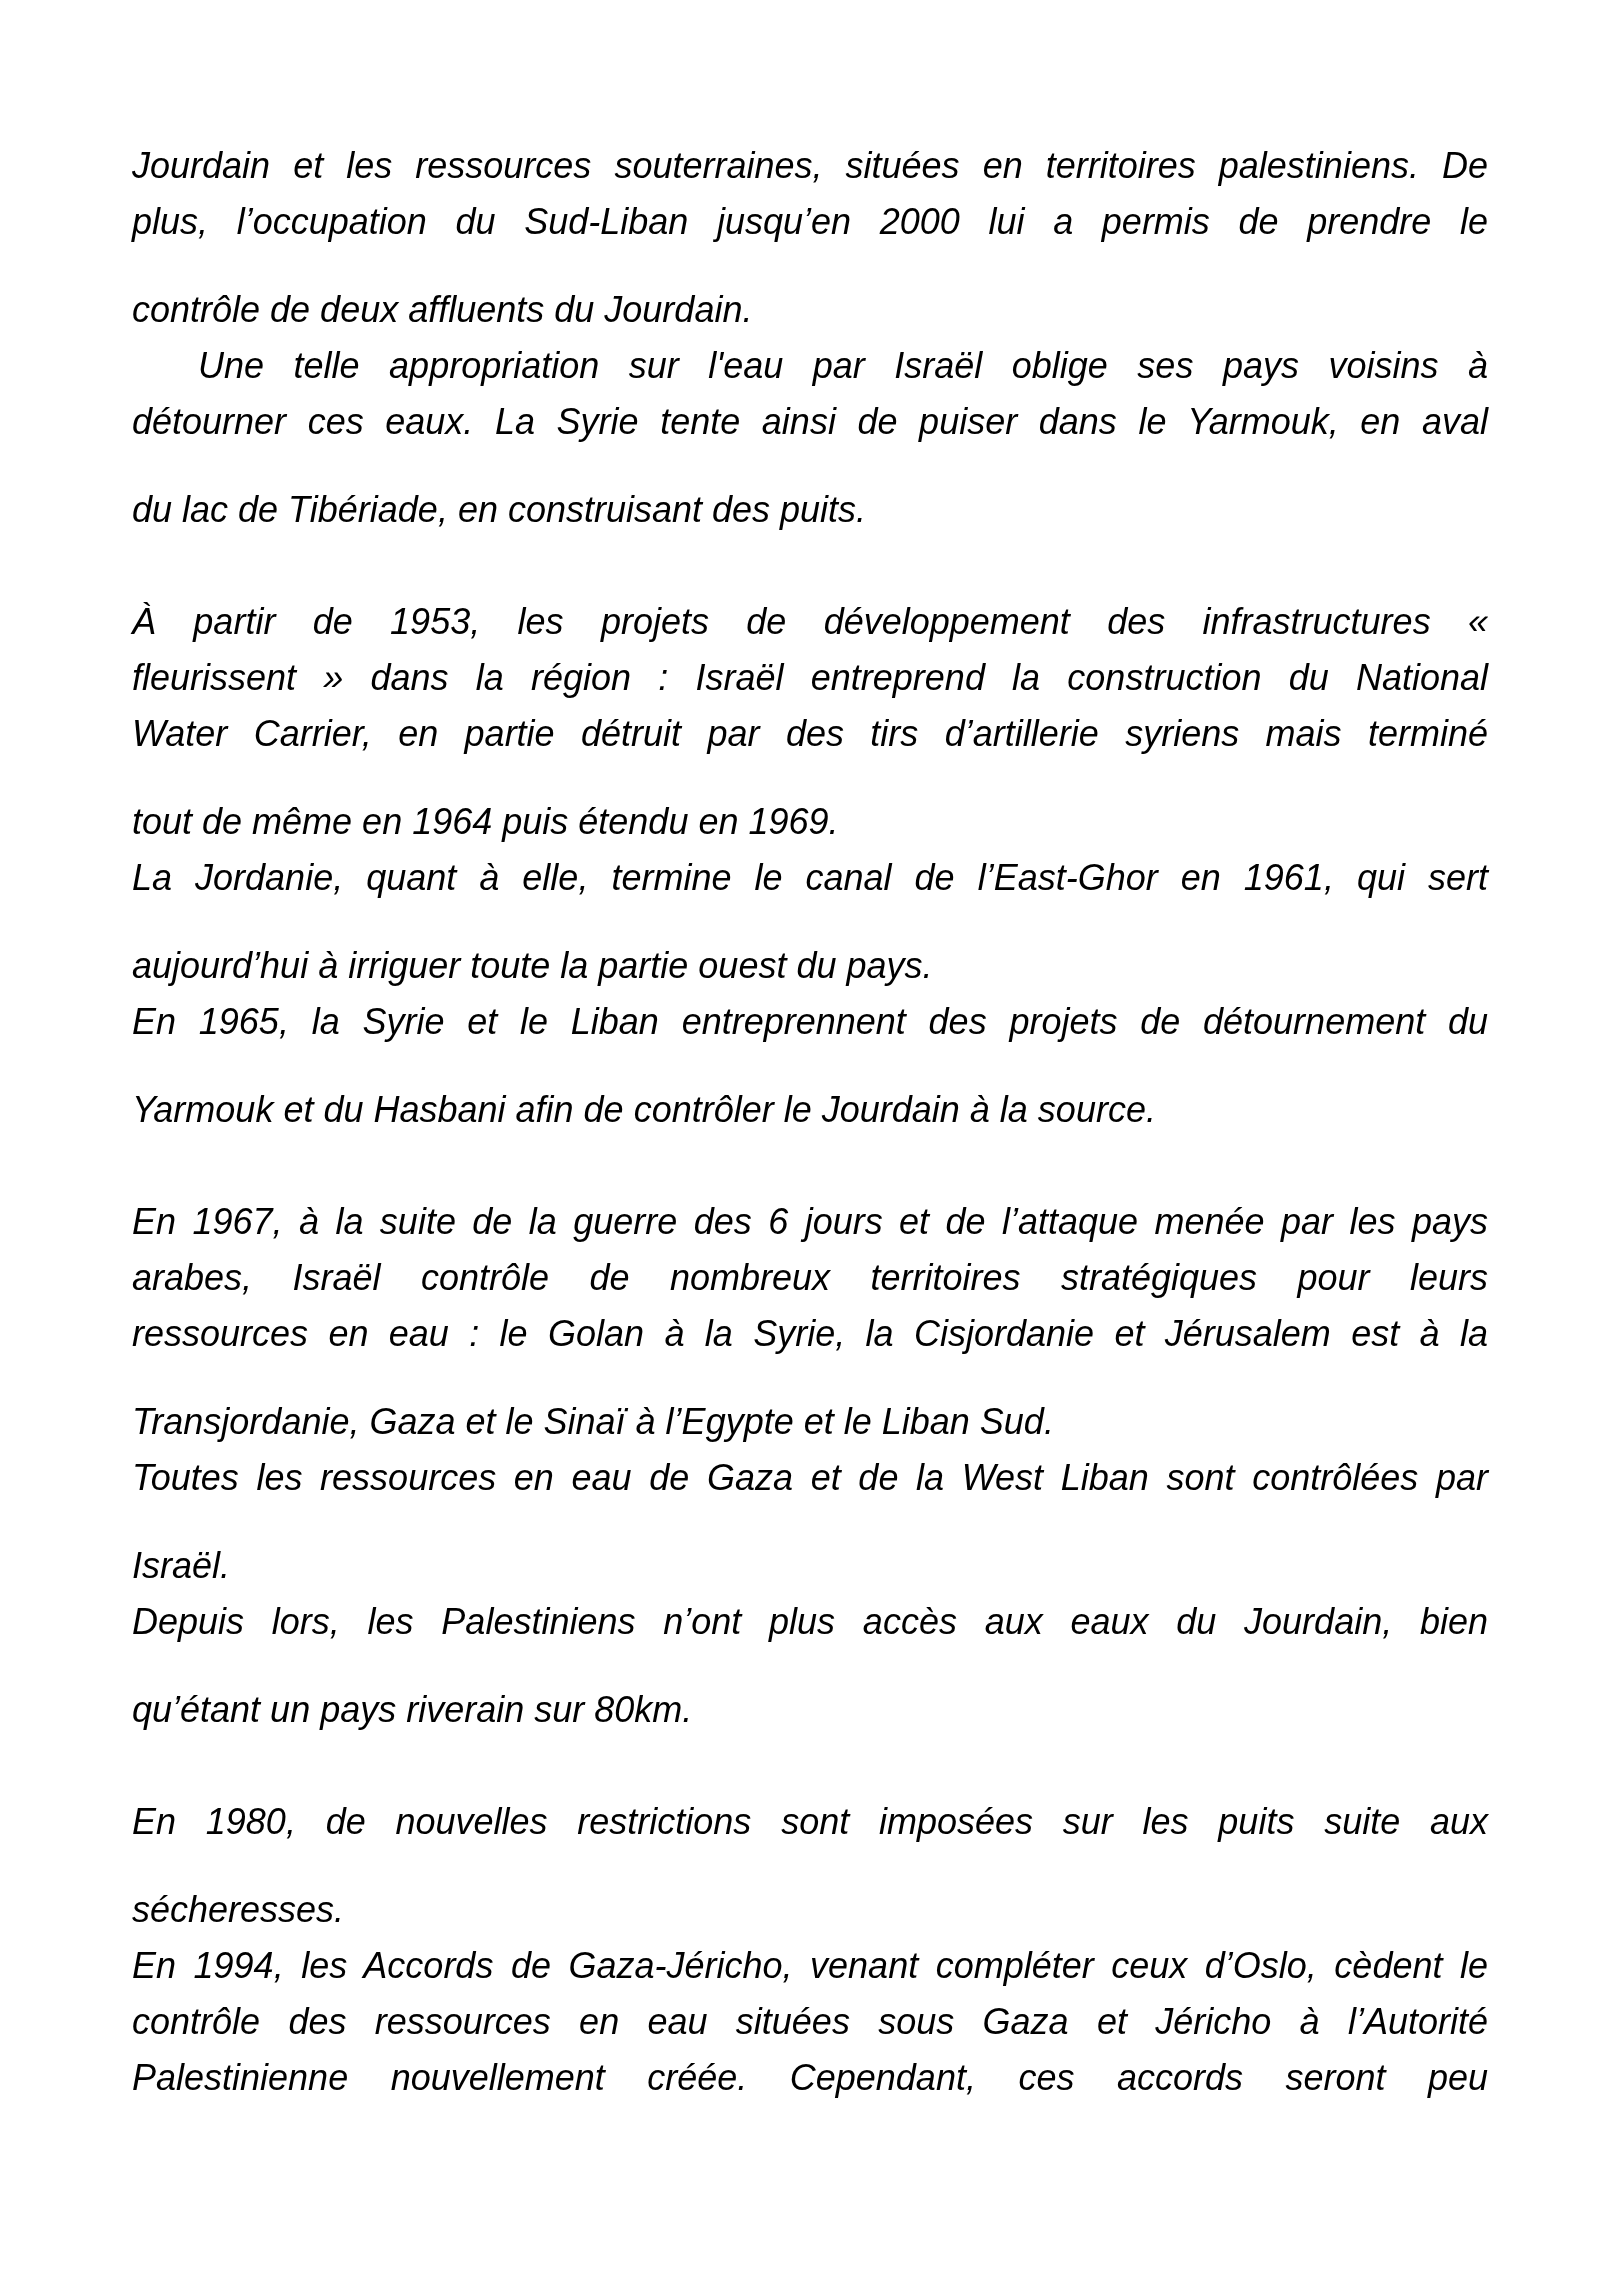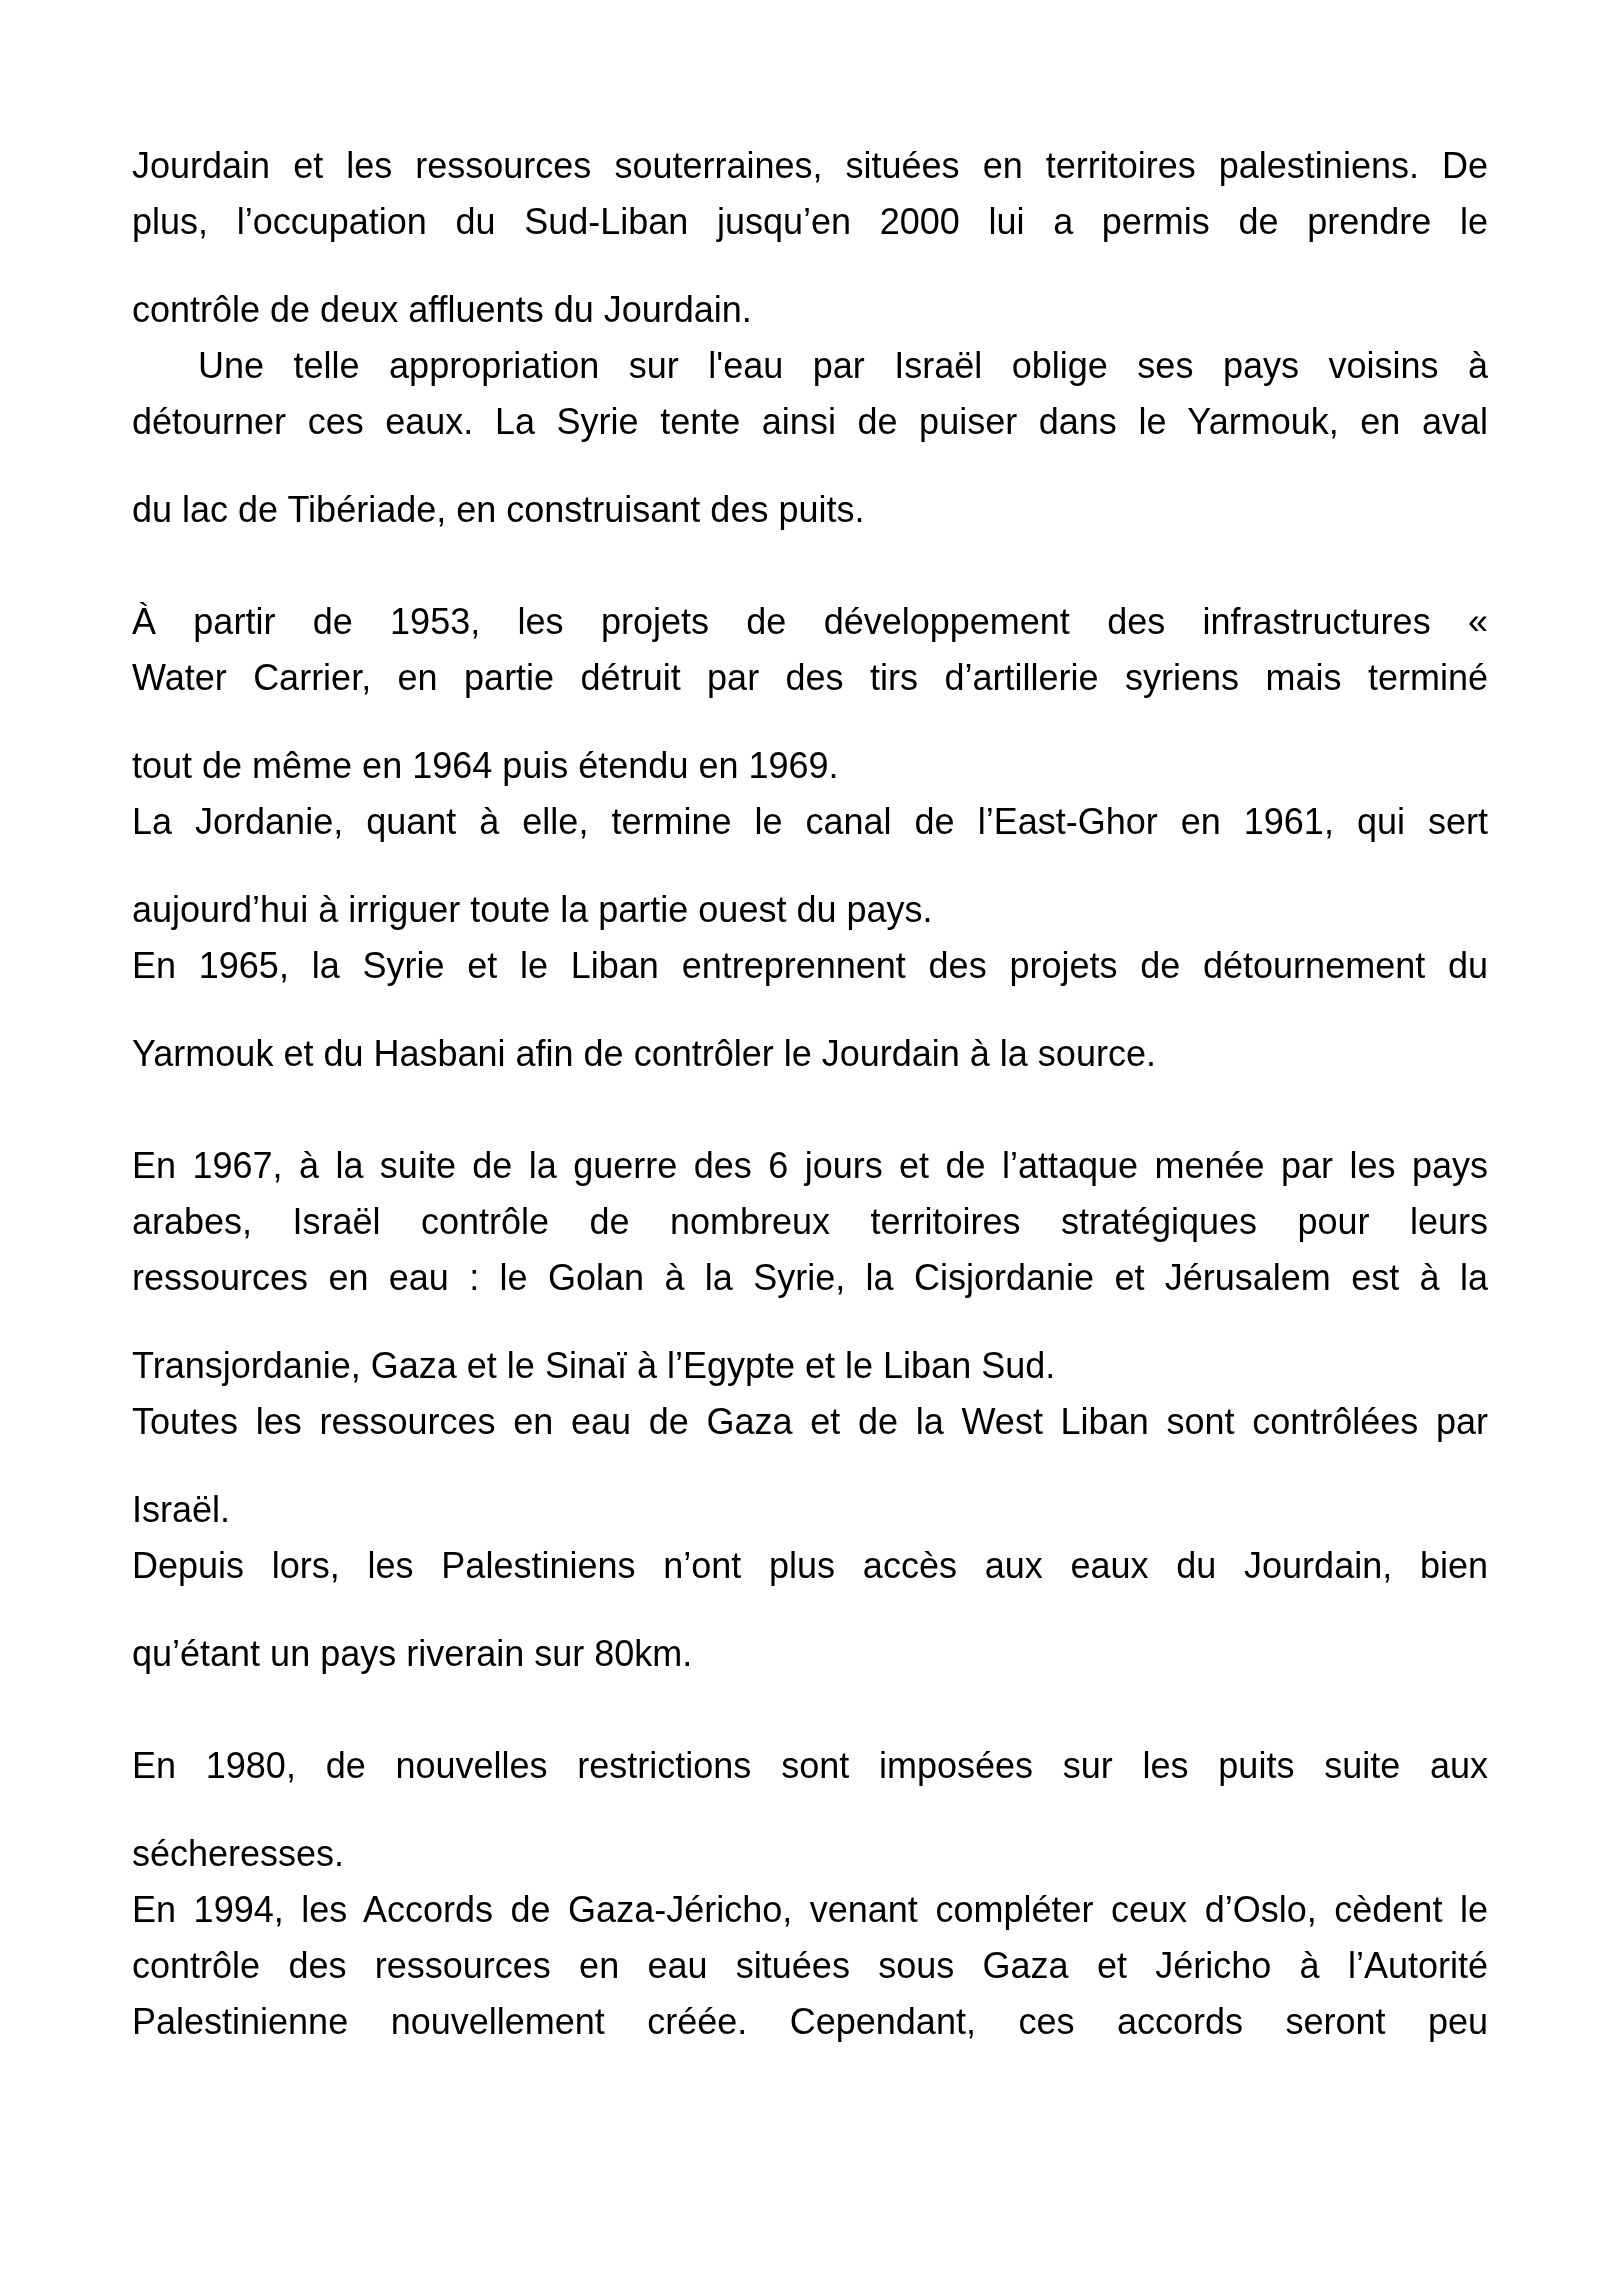--- a/index.html
+++ b/index.html
@@ -16,21 +16,21 @@
     overflow: hidden;
   }
   .content {
     position: absolute;
     left: 132px; top: 138px;
     width: 1356px;
     font-size: 36px;
     line-height: 56px;
     color: #000000;
   }
-  .para { margin: 0; padding: 0; }
+  .para { margin: 0; padding: 0; font-style: italic; }
   .line {
     text-align: justify;
     text-align-last: justify;
   }
   .line.last { text-align-last: left; margin-top: 32px; }
   .line.indent { text-indent: 66px; }
   .spacer { height: 56px; }
 </style>
 </head>
 <body>
@@ -43,20 +43,21 @@
         <div class="line last">contrôle de deux affluents du Jourdain.</div>
       </div>
     <div class="para">
         <div class="line indent">Une telle appropriation sur l'eau par Israël oblige ses pays voisins à</div>
         <div class="line">détourner ces eaux. La Syrie tente ainsi de puiser dans le Yarmouk, en aval</div>
         <div class="line last">du lac de Tibériade, en construisant des puits.</div>
       </div>
     <div class="spacer"></div>
     <div class="para">
         <div class="line">À partir de 1953, les projets de développement des infrastructures «</div>
+        <div class="line">fleurissent » dans la région : Israël entreprend la construction du National</div>
         <div class="line">Water Carrier, en partie détruit par des tirs d’artillerie syriens mais terminé</div>
         <div class="line last">tout de même en 1964 puis étendu en 1969.</div>
       </div>
     <div class="para">
         <div class="line">La Jordanie, quant à elle, termine le canal de l’East-Ghor en 1961, qui sert</div>
         <div class="line last">aujourd’hui à irriguer toute la partie ouest du pays.</div>
       </div>
     <div class="para">
         <div class="line">En 1965, la Syrie et le Liban entreprennent des projets de détournement du</div>
         <div class="line last">Yarmouk et du Hasbani afin de contrôler le Jourdain à la source.</div>

